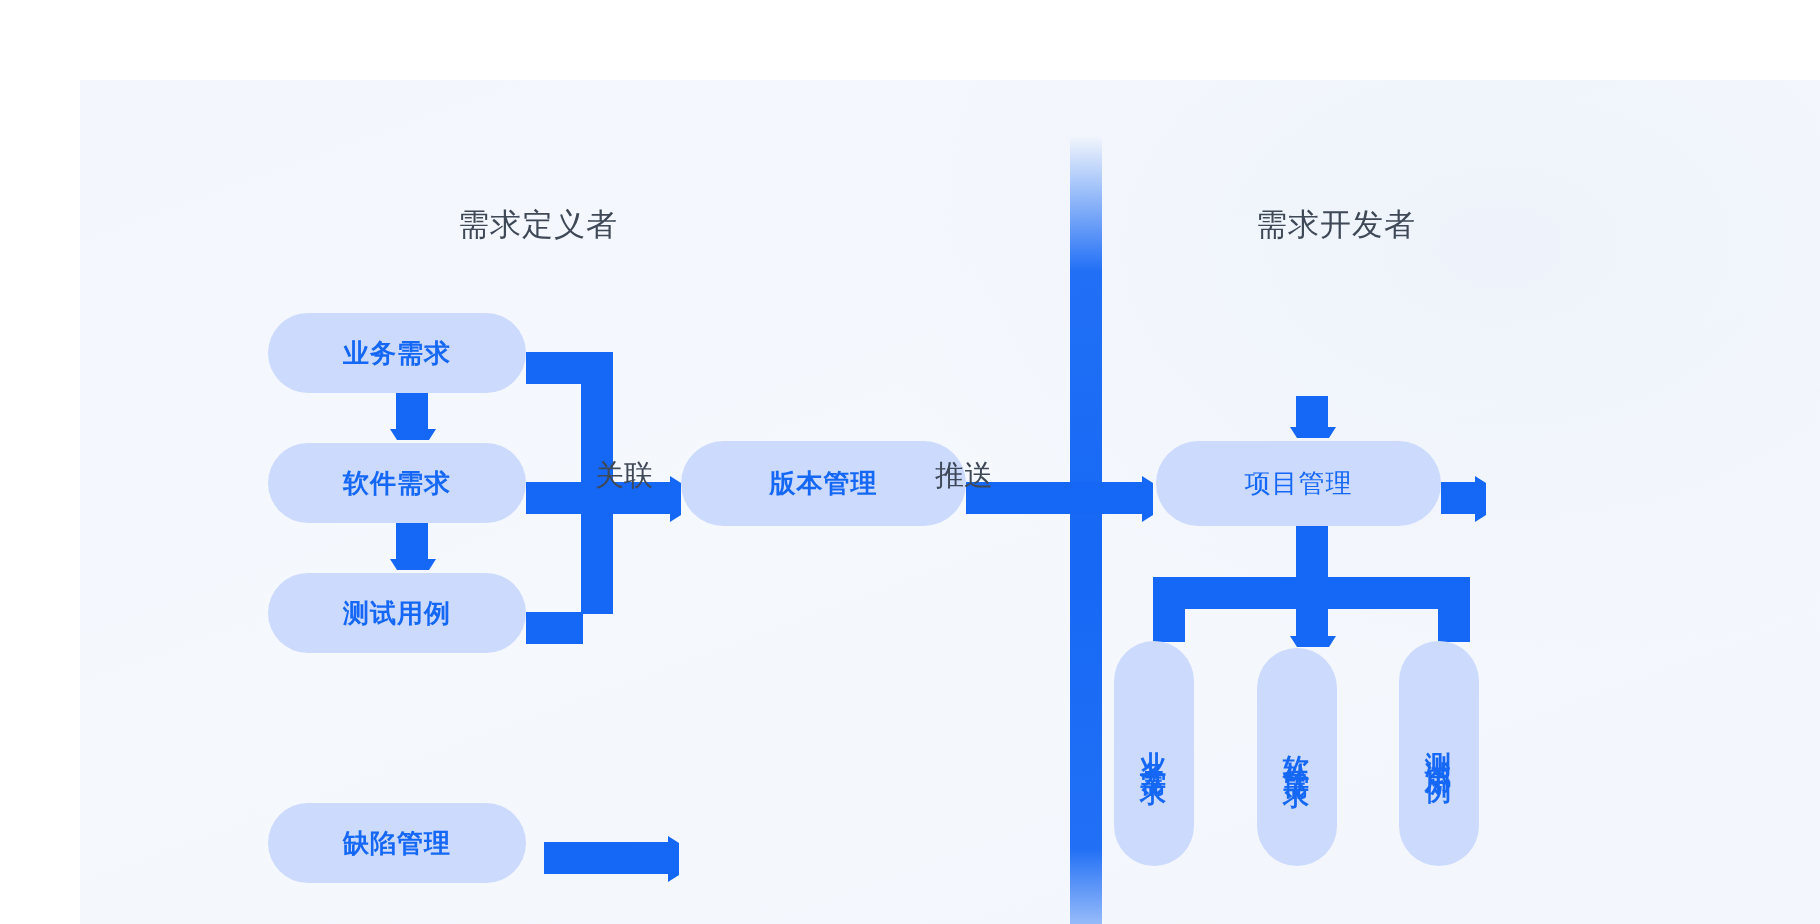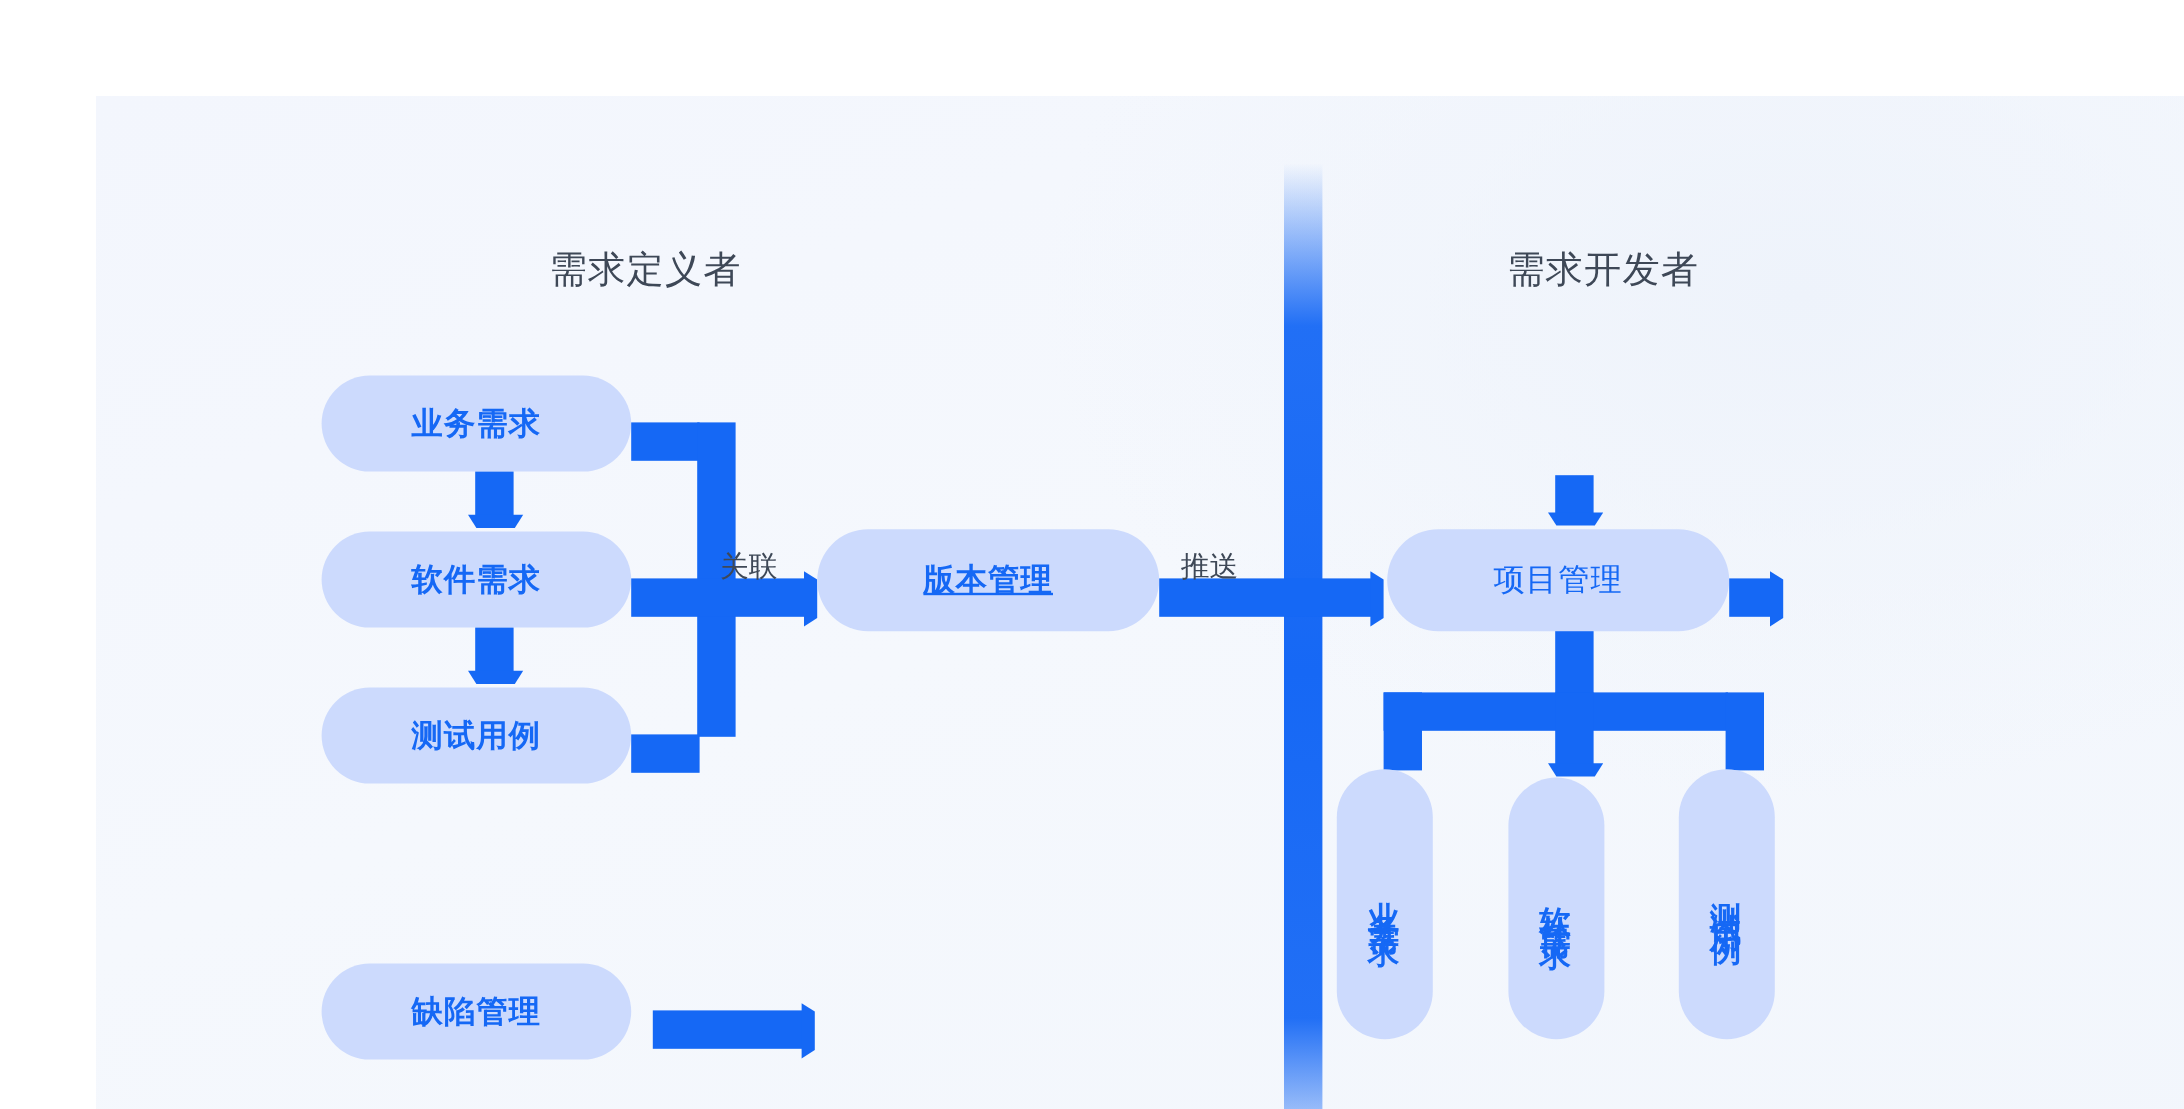--- a/index.html
+++ b/index.html
@@ -84,21 +84,21 @@
     border-top: 11px solid #1568f5;
   }
   .arrow-right {
     border-top: 7px solid transparent;
     border-bottom: 7px solid transparent;
     border-left: 11px solid #1568f5;
   }
 
   .edge-label {
     position: absolute;
-    font-size: 24px;
+    font-size: 29px;
     color: #3e4857;
     font-weight: 400;
     white-space: nowrap;
     transform: translateX(-50%);
   }
 </style>
 </head>
 <body>
 
 <div id="stage">
@@ -121,25 +121,25 @@
   <div class="arrow-down" style="left:294px; top:463px;"></div>
 
   <div class="hline" style="left:430px; top:256px; width:57px;"></div>
   <div class="hline" style="left:430px; top:516px; width:57px;"></div>
   <div class="vline" style="left:485px; top:256px; height:262px;"></div>
 
   <div class="hline" style="left:430px; top:386px; width:148px;"></div>
   <div class="arrow-right" style="left:574px; top:380px;"></div>
   <div class="edge-label" style="left:528px; top:344px;">关联</div>
 
-  <div class="node" style="left:585px; top:345px; width:285px; height:85px;text-decoration:underline;">版本管理</div>
+  <div class="node" style="left:585px; top:345px; width:285px; height:85px;">版本管理</div>
 
   <div class="hline" style="left:870px; top:386px; width:180px;"></div>
   <div class="arrow-right" style="left:1046px; top:380px;"></div>
-  <div class="edge-label" style="left:912px; top:344px;">推送</div>
+  <div class="edge-label" style="left:868px; top:344px;">推送</div>
 
   <div class="node" style="left:172px; top:707px; width:258px; height:80px;">缺陷管理</div>
 
   <div class="hline" style="left:448px; top:746px; width:128px;"></div>
   <div class="arrow-right" style="left:572px; top:740px;"></div>
 
 
 
   <div class="vline" style="left:1200px; top:300px; height:33px;"></div>
   <div class="arrow-down" style="left:1194px; top:331px;"></div>

